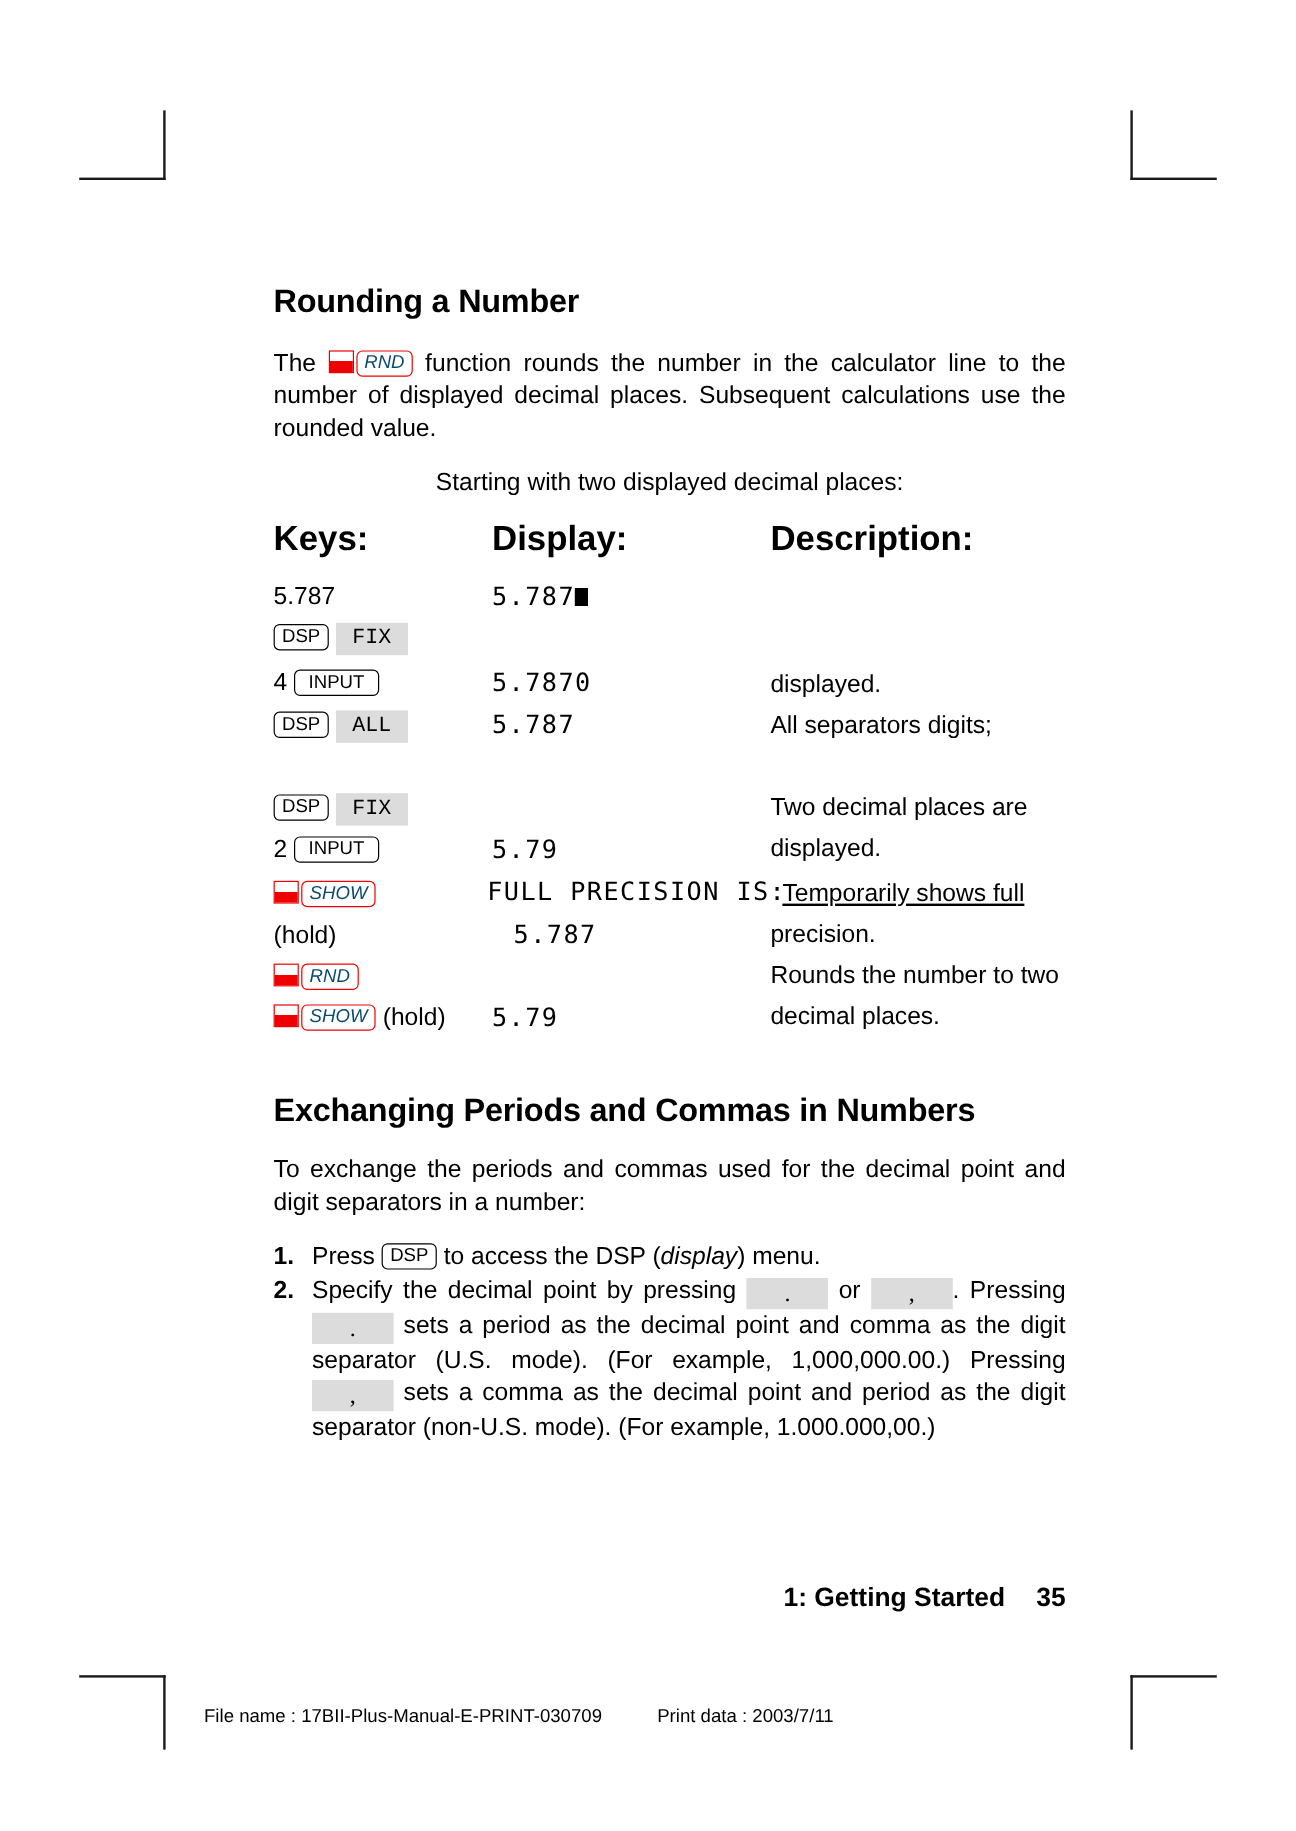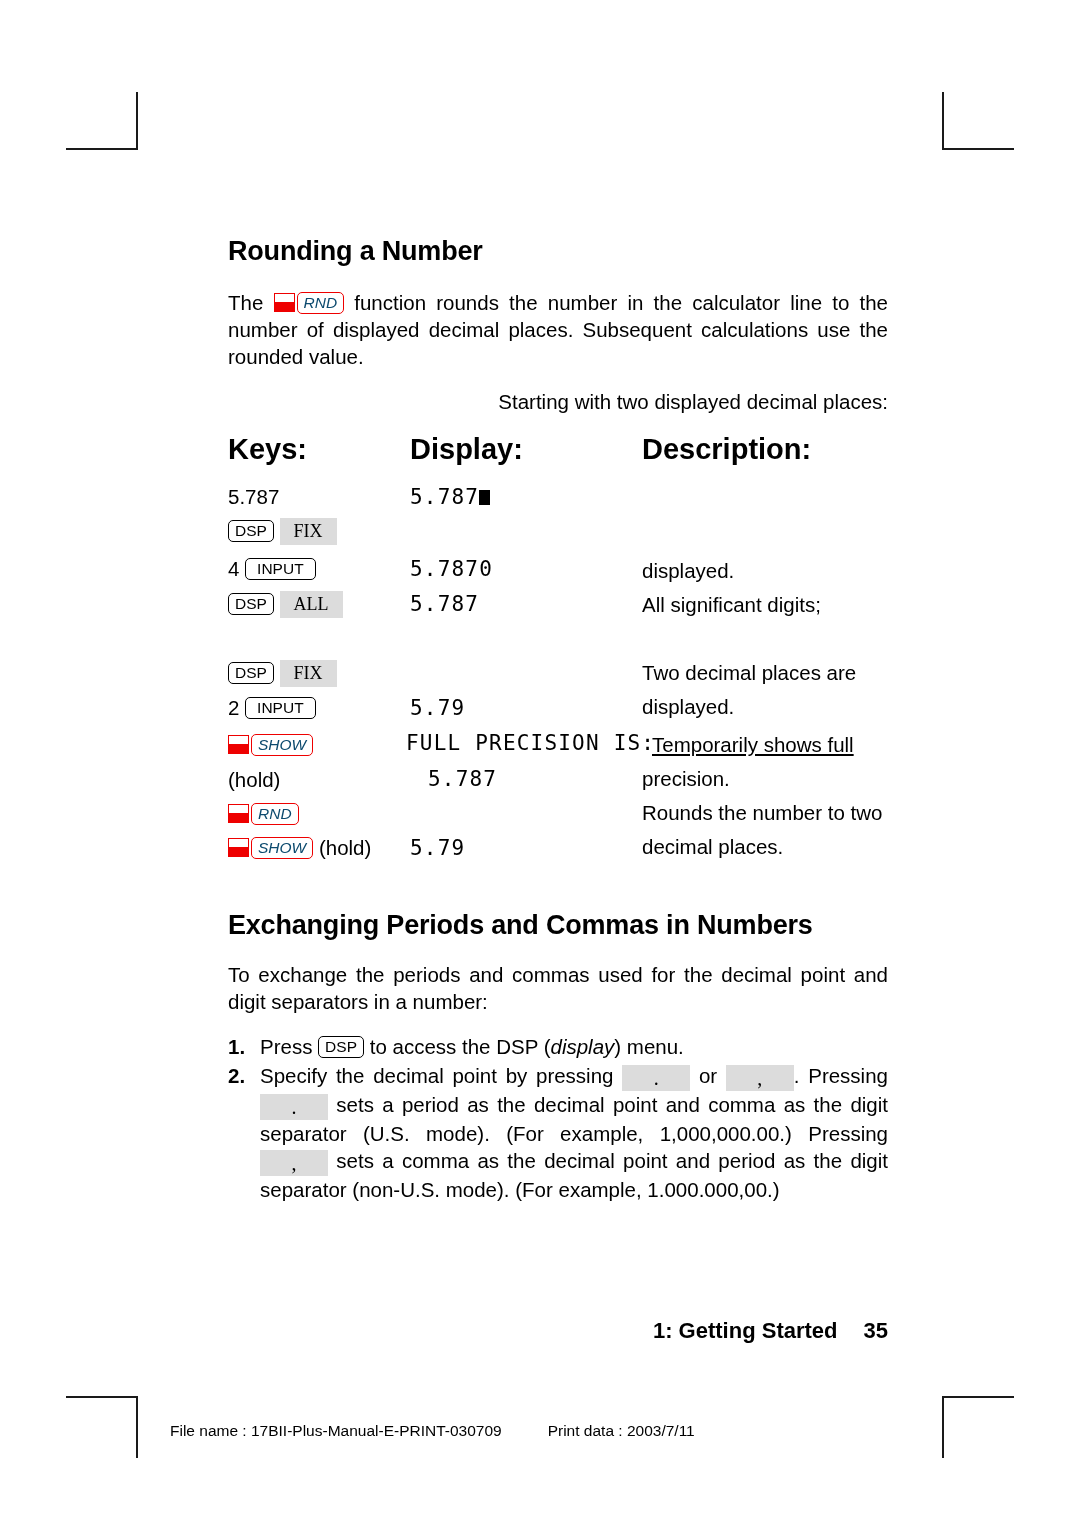--- a/index.html
+++ b/index.html
@@ -58,21 +58,21 @@
   }
   h2.section-heading.second { margin-top: 44px; margin-bottom: 20px; }
 
   p.body-text {
     font-size: 20.5px;
     line-height: 27px;
     margin: 0 0 18px 0;
     text-align: justify;
     color: #000;
   }
-  p.body-text.nojust { text-align: right; }
+  p.body-text.nojust { text-align: center; }
 
   
   .key-box {
     display: inline-block;
     border: 1.6px solid #000;
     border-radius: 5px;
     padding: 0px 6px 1px 6px;
     font-family: "Liberation Sans", sans-serif;
     font-size: 15.5px;
     line-height: 19px;
@@ -92,21 +92,21 @@
   }
   .key-box.red {
     border-color: #ee0000;
     color: #0c4a6e;
     font-weight: normal;
     font-style: italic;
   }
   .menu-label {
     display: inline-block;
     background: #dcdcdc;
-    font-family: Liberation Serif, serif;
+    font-family: Liberation Mono, monospace;
     font-size: 18px;
     line-height: 24px;
     padding: 1px 14px 2px 14px;
     vertical-align: 1px;
     white-space: pre;
   }
   .menu-blank {
     display: inline-block;
     background: #dcdcdc;
     font-family: "Liberation Serif", serif;
@@ -281,21 +281,21 @@
 
         <div class="cell lcd" style="left:182px; top:0;"><span>5.787</span><span class="cursor"></span></div>
         <div class="cell lcd" style="left:182px; top:72px;">5.7870</div>
         <div class="cell lcd" style="left:182px; top:107px;">5.787</div>
         <div class="cell lcd" style="left:182px; top:211px;">5.79</div>
         <div class="cell lcd" style="left:178px; top:246px;">FULL PRECISION IS:</div>
         <div class="cell lcd" style="left:200px; top:282px;">5.787</div>
         <div class="cell lcd" style="left:182px; top:351px;">5.79</div>
 
         <div class="cell desc-line" style="left:414px; top:70px;">displayed.</div>
-        <div class="cell desc-line" style="left:414px; top:104px;">All significant digits;</div>
+        <div class="cell desc-line" style="left:414px; top:104px;">All separators digits;</div>
         <div class="cell desc-line" style="left:414px; top:172px;">Two decimal places are</div>
         <div class="cell desc-line" style="left:414px; top:206px;">displayed.</div>
         <div class="cell desc-line" style="left:424px; top:244px;text-decoration:underline;">Temporarily shows full</div>
         <div class="cell desc-line" style="left:414px; top:278px;">precision.</div>
         <div class="cell desc-line" style="left:414px; top:312px;">Rounds the number to two</div>
         <div class="cell desc-line" style="left:414px; top:346px;">decimal places.</div>
 
       </div>
     </div>
 

